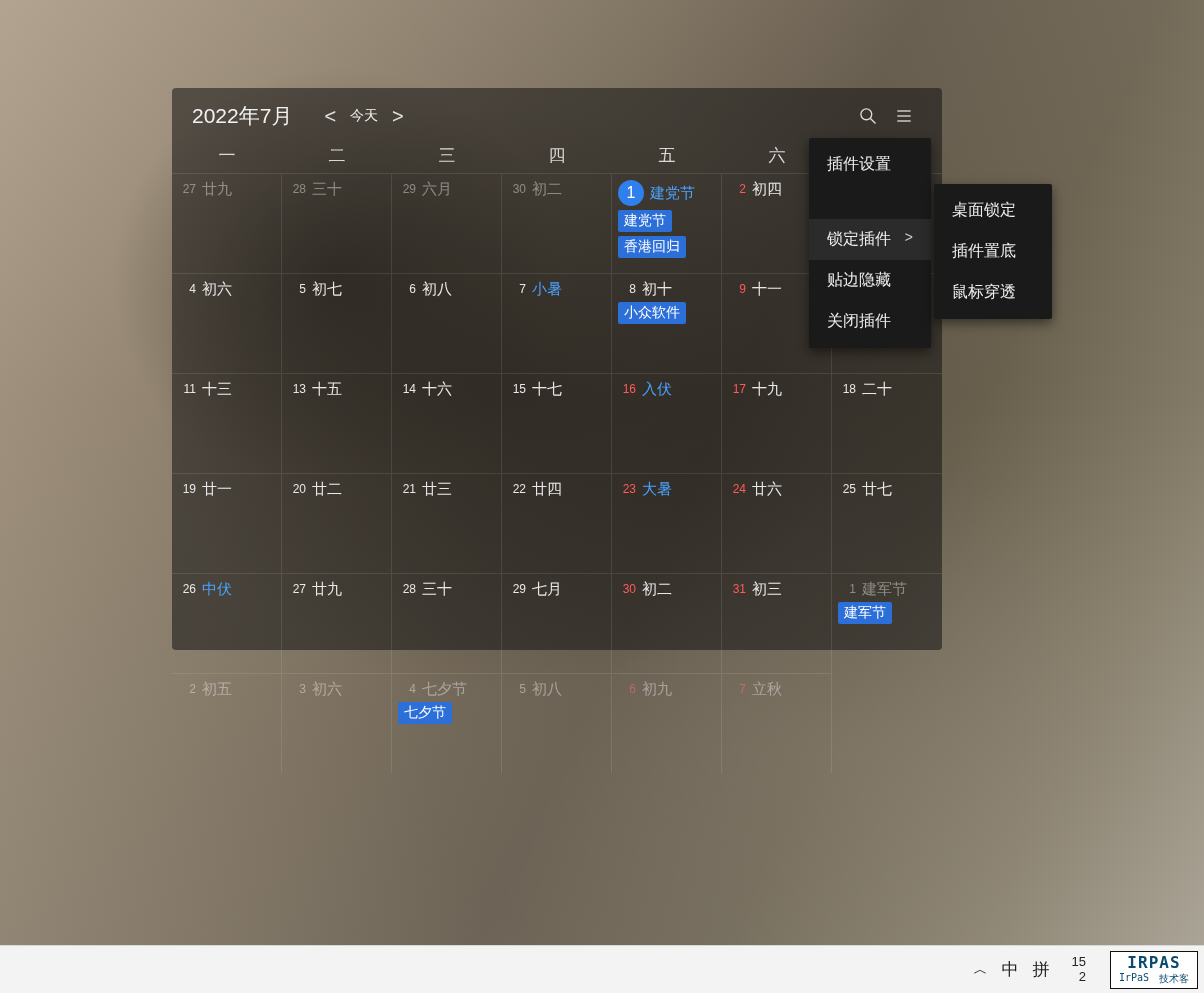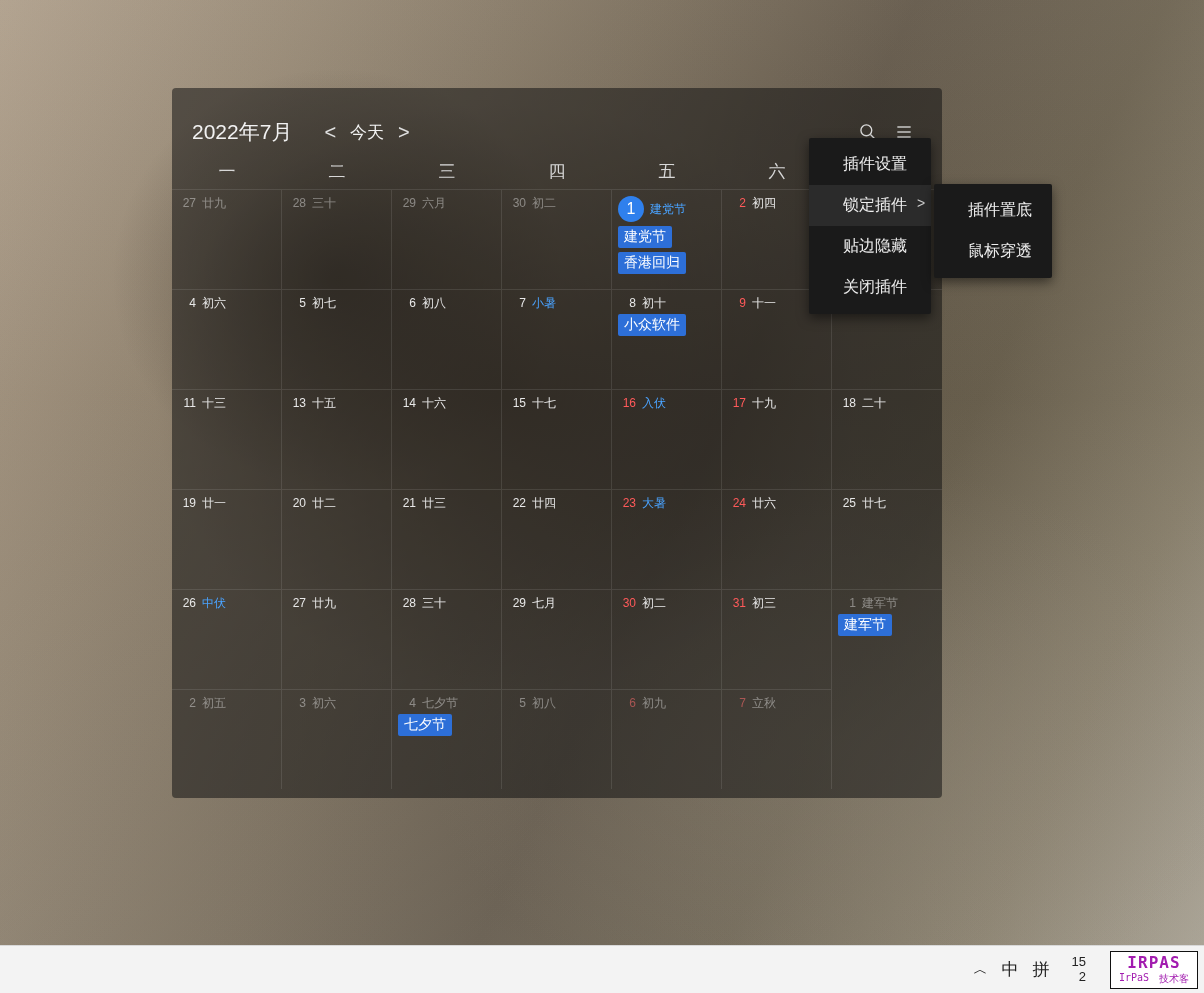--- a/index.html
+++ b/index.html
@@ -13,36 +13,36 @@
     background:
       radial-gradient(ellipse 500px 420px at 42% 40%, rgba(60,48,34,0.55), rgba(60,48,34,0.05) 70%),
       radial-gradient(ellipse 300px 280px at 28% 28%, rgba(40,32,22,0.5), transparent 75%),
       radial-gradient(ellipse 600px 400px at 70% 75%, rgba(150,140,125,0.35), transparent 70%),
       linear-gradient(180deg, rgba(190,180,165,0.15) 0%, rgba(100,90,75,0.05) 40%, rgba(170,165,155,0.25) 100%);
   }
 
   .widget {
     position: absolute;
     left: 172px; top: 88px;
-    width: 770px; height: 710px;
+    width: 770px; height: 562px;
     background: rgba(20,20,20,0.55);
     border-radius: 4px;
     color: #e8e8e8;
-    padding: 24px 0 0 0;
+    padding: 8px 0 0 0;
   }
 
   .header {
     display: flex; align-items: center;
     padding: 6px 20px 14px 20px;
     font-size: 21px;
     color: #f2f2f2;
   }
   .header .title { margin-right: 22px; }
   .nav-btn { cursor: pointer; padding: 0 10px; font-size: 20px; color: #e0e0e0; }
-  .today-btn { cursor: pointer; font-size: 17px; padding: 0 4px; }
+  .today-btn { cursor: pointer; font-size: 14px; padding: 0 4px; }
   .header-spacer { flex: 1; }
   .icon-btn { cursor: pointer; padding: 4px 8px; display:flex; align-items:center; }
   .icon-btn svg { width: 20px; height: 20px; stroke: #ddd; fill: none; stroke-width: 1.6; }
 
   .weekdays {
     display: grid;
     grid-template-columns: repeat(7, 1fr);
     text-align: center;
     font-size: 17px;
     color: #d8d8d8;
@@ -59,21 +59,21 @@
     border-right: 1px solid rgba(255,255,255,0.10);
     padding: 6px 6px;
     position: relative;
     font-size: 16px;
     overflow: hidden;
   }
   .cell:nth-child(7n) { border-right: none; }
   .cell.dim { color: rgba(235,235,235,0.45); }
   .cell .drow { display:flex; align-items:center; gap: 6px; line-height:1.2; }
   .cell .dn { font-size: 12px; min-width: 18px; text-align: right; }
-  .cell .lunar { font-size: 12px; }
+  .cell .lunar { font-size: 15px; }
   .cell .lunar.blue { color: #4aa3ff; }
   .cell.weekend .dn { color: #ff5a5a; }
   .cell.dim.weekend .dn { color: rgba(255,110,110,0.55); }
   .today-badge {
     display: inline-flex; align-items:center; justify-content:center;
     width: 26px; height: 26px; border-radius: 50%;
     background: #2f80ed; color: #fff; font-size: 16px;
   }
   .event {
     margin-top: 4px;
@@ -91,46 +91,46 @@
     position: absolute;
     background: #1a1a1a;
     color: #eee;
     font-size: 16px;
     padding: 6px 0;
     border-radius: 2px;
     box-shadow: 0 4px 12px rgba(0,0,0,0.5);
     min-width: 118px;
   }
   .menu-item {
-    padding: 10px 34px;
+    padding: 10px 18px;
     white-space: nowrap;
     cursor: pointer;
     display:flex; align-items:flex-start; justify-content:space-between;
     gap: 10px;
   }
-  .menu-item.hover { background: #2b2b2b; }
+  .menu-item.hover { background: #2b2b2b; margin-top: 34px; }
   .menu-item .chev { font-size: 14px; color:#ccc; }
   #menu-main { left: 809px; top: 138px; width: 122px; }
   #menu-sub  { left: 934px; top: 184px; width: 112px; }
 
   .taskbar {
     position: absolute; left: 0; right: 0; bottom: 0;
     height: 48px; background: #f3f3f3;
     border-top: 1px solid #d8d8d8;
     display: flex; align-items: center; justify-content: flex-end;
     padding: 0 6px;
     font-size: 15px; color: #222;
   }
   .tray { display:flex; align-items:center; gap: 14px; }
   .tray .chev-up { font-size: 14px; }
   .tray .lang { font-size: 17px; }
   .tclock { text-align: right; line-height: 1.1; font-size: 13px; margin-left: 8px; }
   .brand {
     margin-left: 10px;
-    background: #fff; border: 1px solid #111; color:#a21caf;
+    background: #fff; border: 1px solid #111; color:#0c4a6e;
     height: 38px; padding: 2px 8px;
     display:flex; flex-direction:column; align-items:center; justify-content:center;
     font-family: monospace;
   }
   .brand .b1 { font-size: 16px; font-weight: bold; letter-spacing: 1px; }
   .brand .b2 { font-size: 10px; display:flex; gap:10px; }
 </style>
 </head>
 <body>
 
@@ -432,20 +432,23 @@
     </div>
     <div class="menu-item">
       <span>贴边隐藏</span>
     </div>
     <div class="menu-item">
       <span>关闭插件</span>
     </div>
   </div>
 <div class="menu" id="menu-sub">
     <div class="menu-item">
+      <span>桌面锁定</span>
+    </div>
+    <div class="menu-item">
       <span>插件置底</span>
     </div>
     <div class="menu-item">
       <span>鼠标穿透</span>
     </div>
   </div>
 
 <div class="taskbar">
   <div class="tray">
     <span class="chev-up">︿</span>

